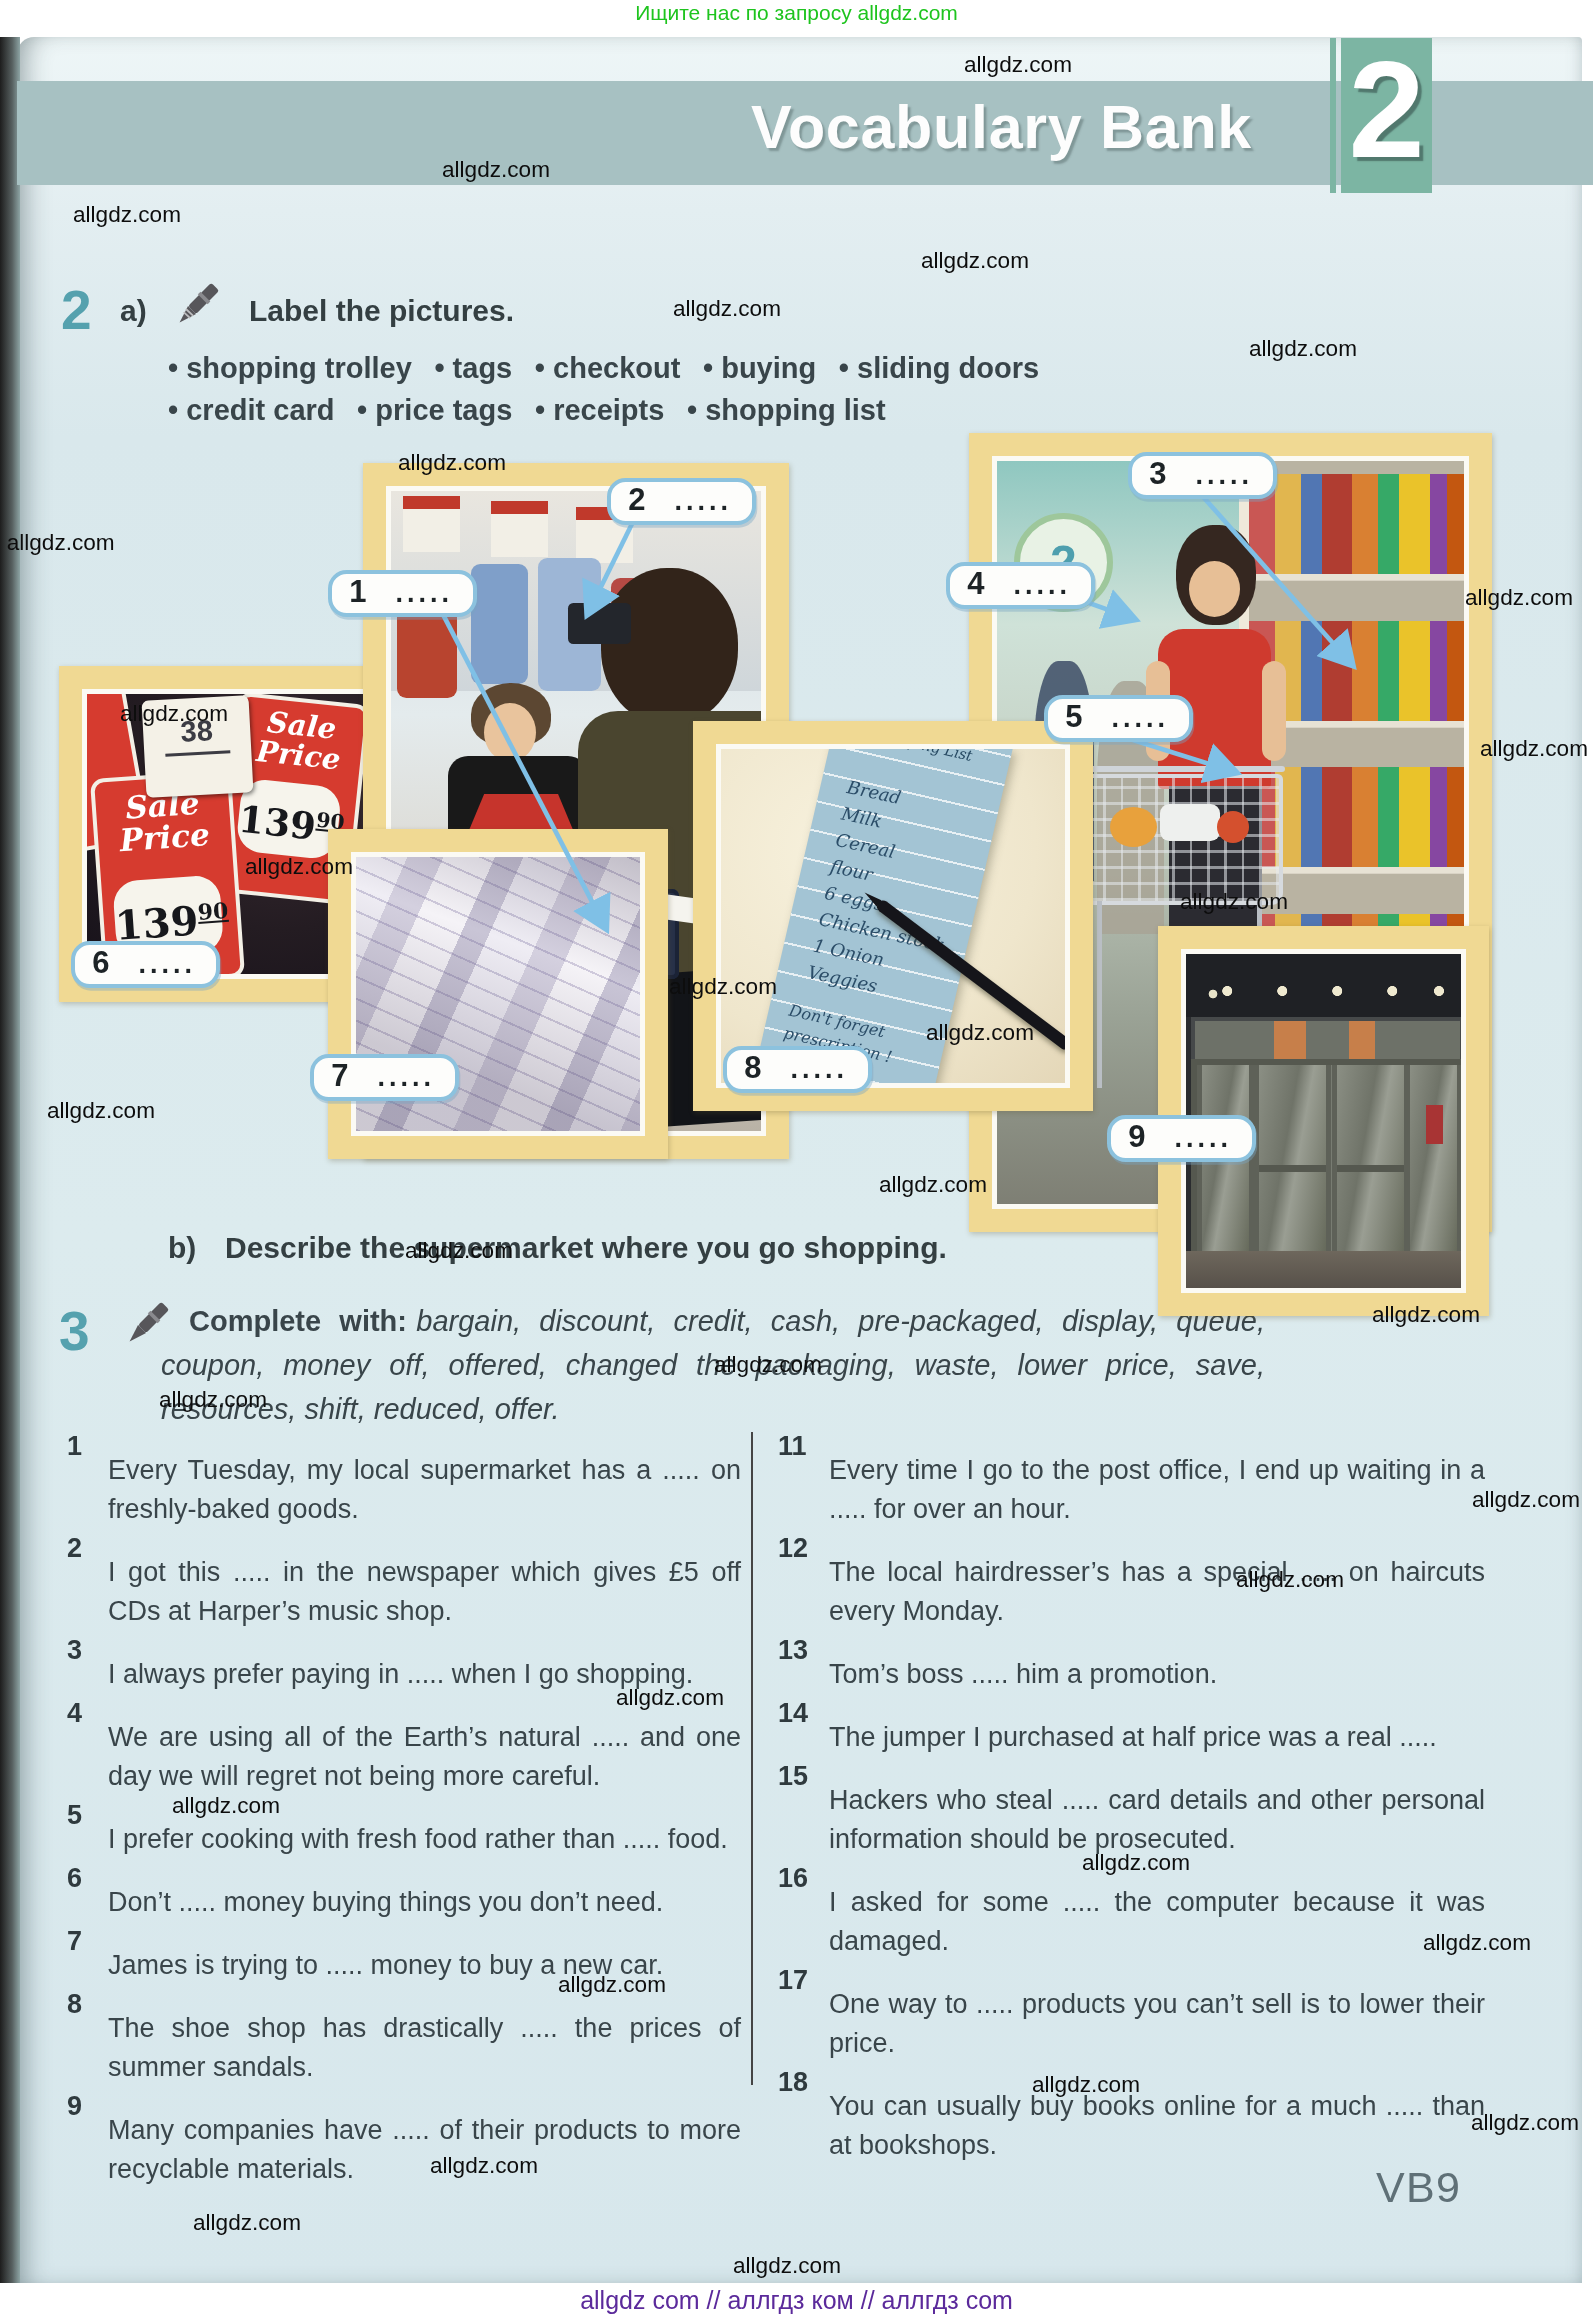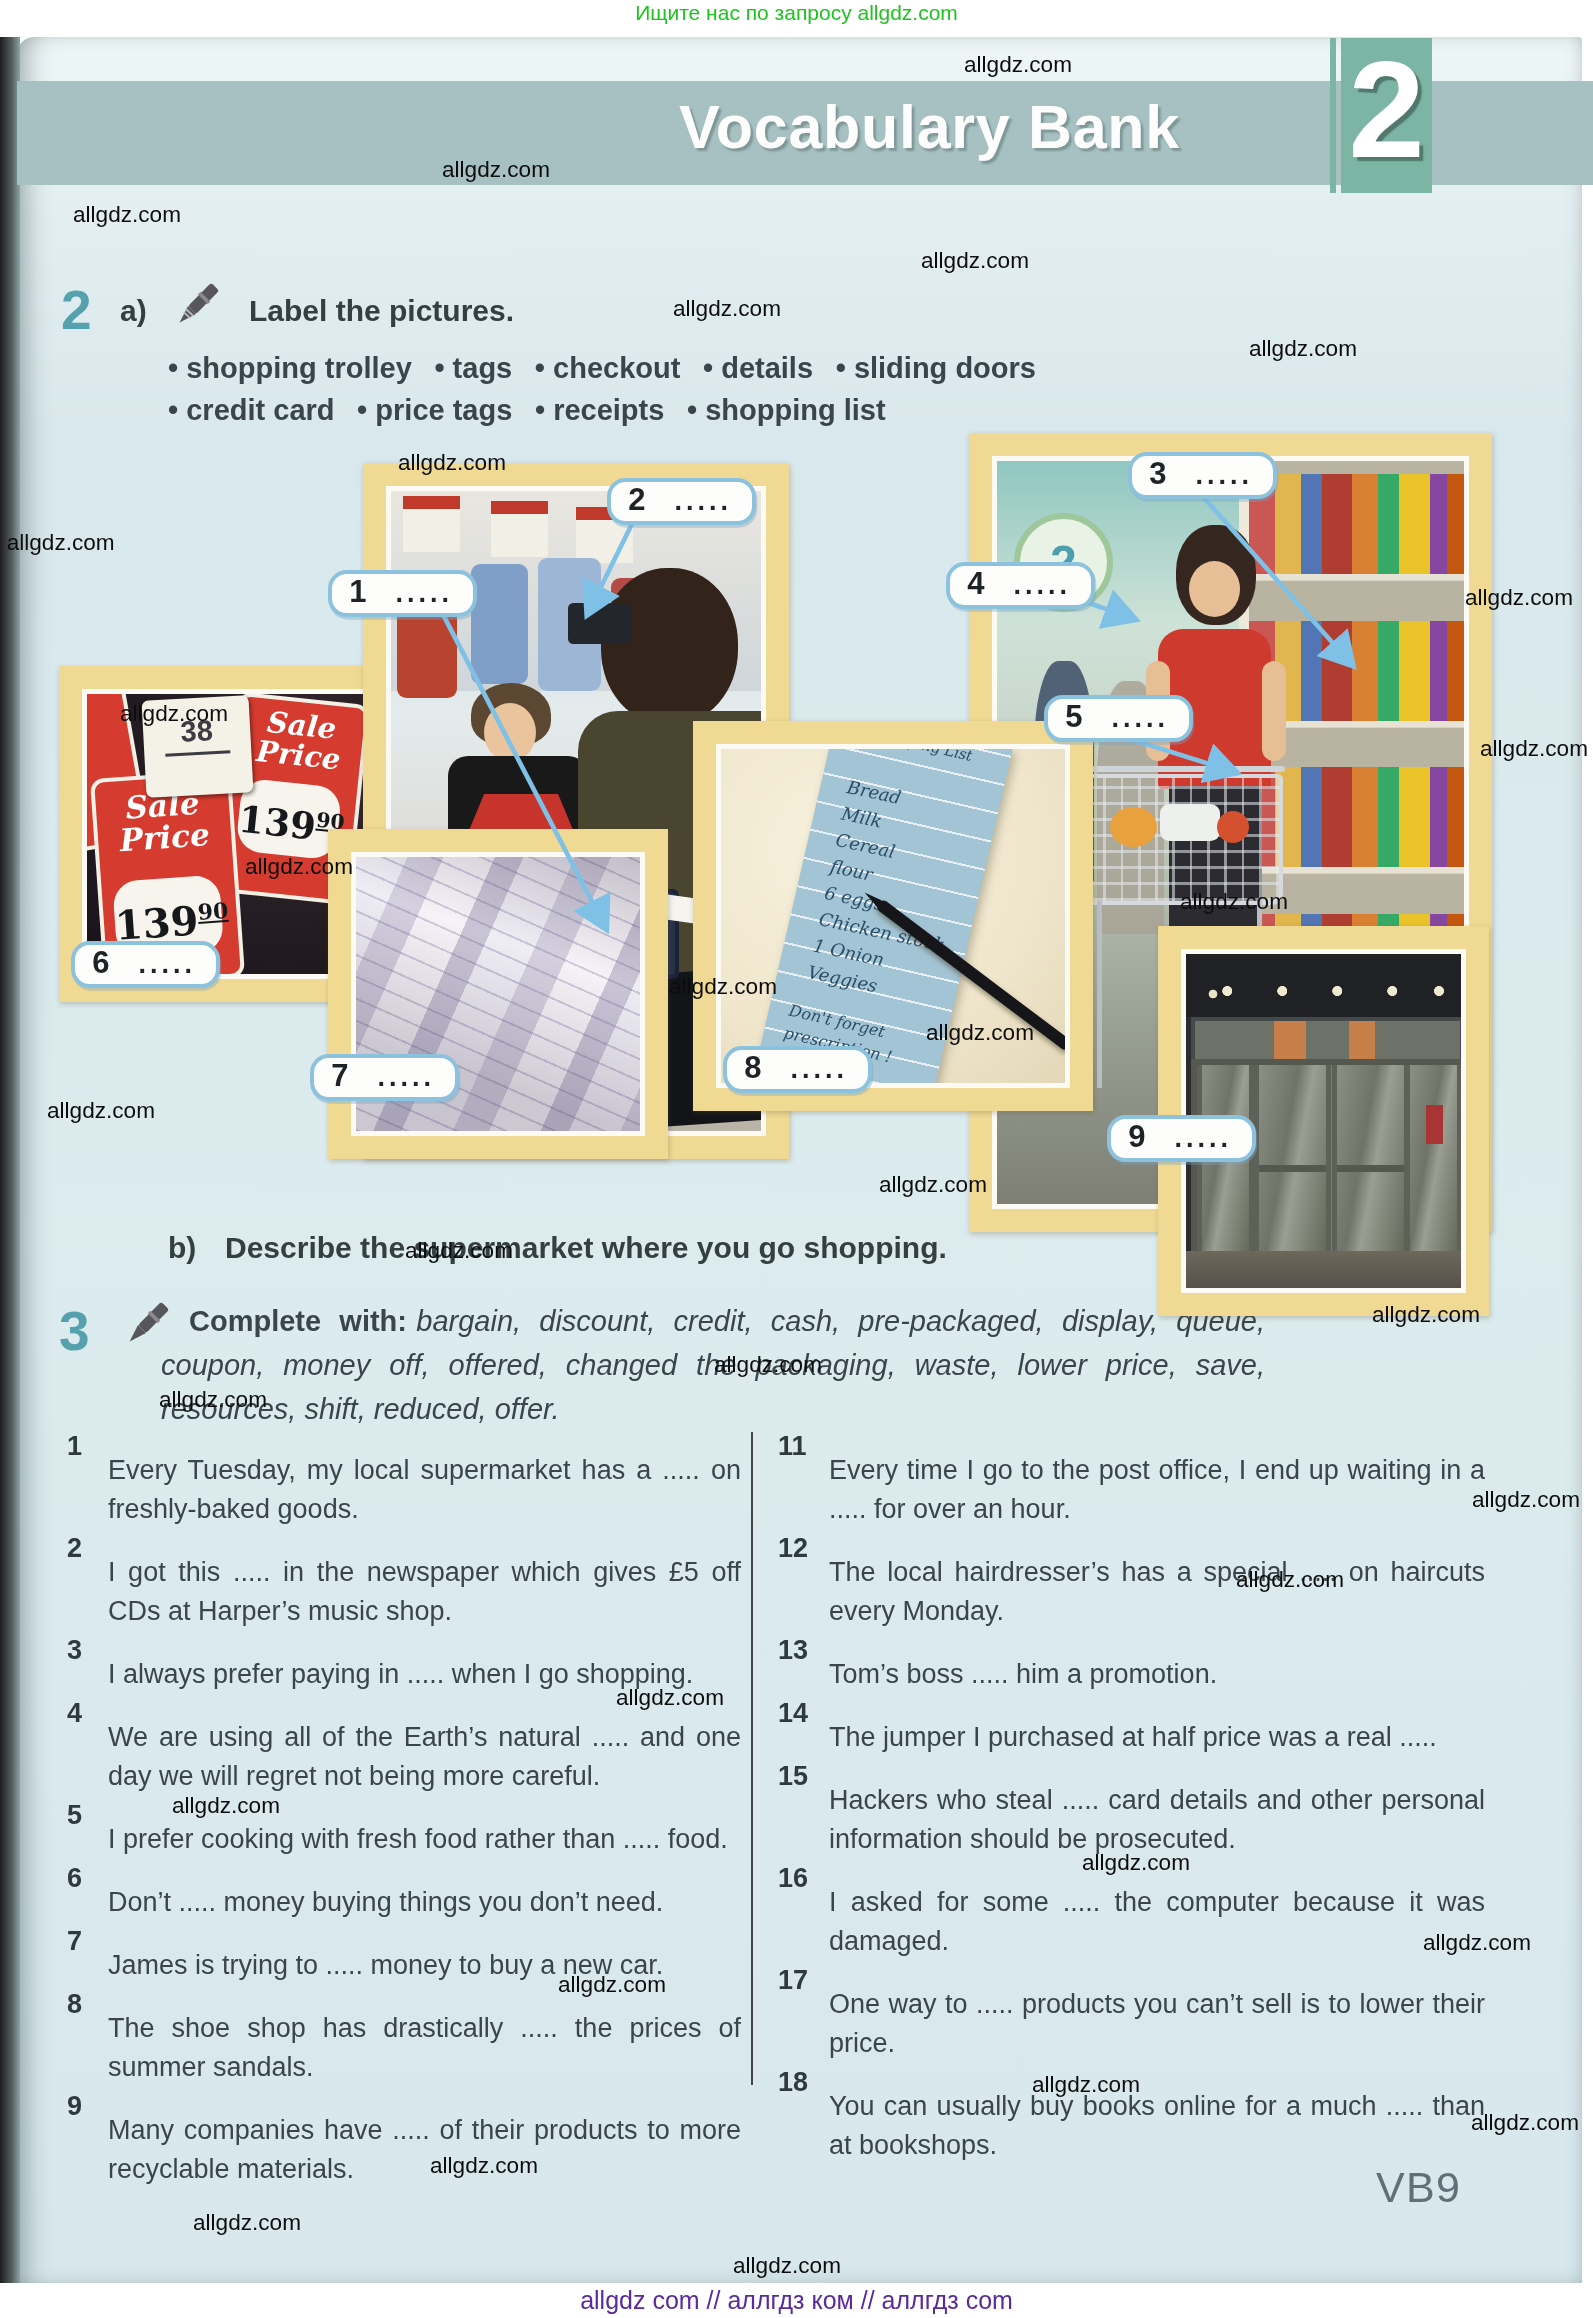--- a/index.html
+++ b/index.html
@@ -16,21 +16,21 @@
         border-radius:17.3px 4px 0 0;
         box-shadow:inset 18.7px 0 27px -12px rgba(40,60,65,.45), inset -9.3px 0 14.7px -9.3px rgba(90,110,115,.35);}
   .spine{position:absolute;left:0;top:37px;width:20px;height:2246px;
          background:linear-gradient(90deg,#1d1d1d,#565f5f 60%,#8da4a4);}
   .bottom-strip{position:absolute;left:0;top:2283px;width:1593px;height:35px;background:#fff;}
   .promo-bottom{position:absolute;top:2286px;left:50%;transform:translateX(-50%);
                 font-size:25px;color:#5b2a9b;white-space:nowrap;}
 
   
   .band{position:absolute;left:17.3px;top:81px;width:1576px;height:104px;background:#a7c1c2;}
-  .vb-title{position:absolute;top:92px;left:679px;width:573px;
+  .vb-title{position:absolute;top:92px;left:679px;width:573px;text-align:right;
             font-size:61px;font-weight:bold;color:#fdfdfd;letter-spacing:0.7px;
             text-shadow:2.7px 2.7px 2px rgba(80,100,100,.45);}
   .unit-stripe{position:absolute;left:1330px;top:38px;width:6px;height:155px;background:#7cb5a3;}
   .unit-box{position:absolute;left:1341px;top:38px;width:91px;height:155px;background:#7cb5a3;}
   .unit-num{position:absolute;left:50%;top:46%;transform:translate(-50%,-50%);
             font-size:137px;font-weight:bold;color:#fff;line-height:1;
             text-shadow:4px 4px 1.3px rgba(45,70,65,.55);}
 
   
   .wm{position:absolute;font-style:normal;font-size:22.6px;color:#0d0d0d;white-space:nowrap;z-index:9;}
@@ -209,21 +209,21 @@
       <rect x="39" y="30" width="22" height="6" fill="#8a8a8e"></rect>
       <polygon points="41,60 59,60 50,88"></polygon>
       <rect x="42" y="64" width="16" height="3" fill="#bdbdbf" transform="rotate(-2 50 65)"></rect>
       <rect x="43" y="70" width="14" height="3" fill="#bdbdbf" transform="rotate(-2 50 71)"></rect>
     </g>
   </svg>
   <div class="instr" style="left:249px;top:294px;">Label the pictures.</div>
 
   <div class="wordlist" style="top:352px;">
     
-  <span>shopping trolley</span><span>tags</span><span>checkout</span><span>details</span><span>sliding doors</span></div>
+  <span>shopping trolley</span><span>tags</span><span>checkout</span><span>buying</span><span>sliding doors</span></div>
   <div class="wordlist" style="top:394px;">
     
   <span>credit card</span><span>price tags</span><span>receipts</span><span>shopping list</span></div>
 
   <div class="card card-checkout">
     <div class="photo ph-checkout">
       <div class="co-back"></div>
       <div class="co-sign" style="left:12px;top:5.3px;"></div>
       <div class="co-sign" style="left:100px;top:10.7px;"></div>
       <div class="co-sign" style="left:185px;top:16px;"></div>

